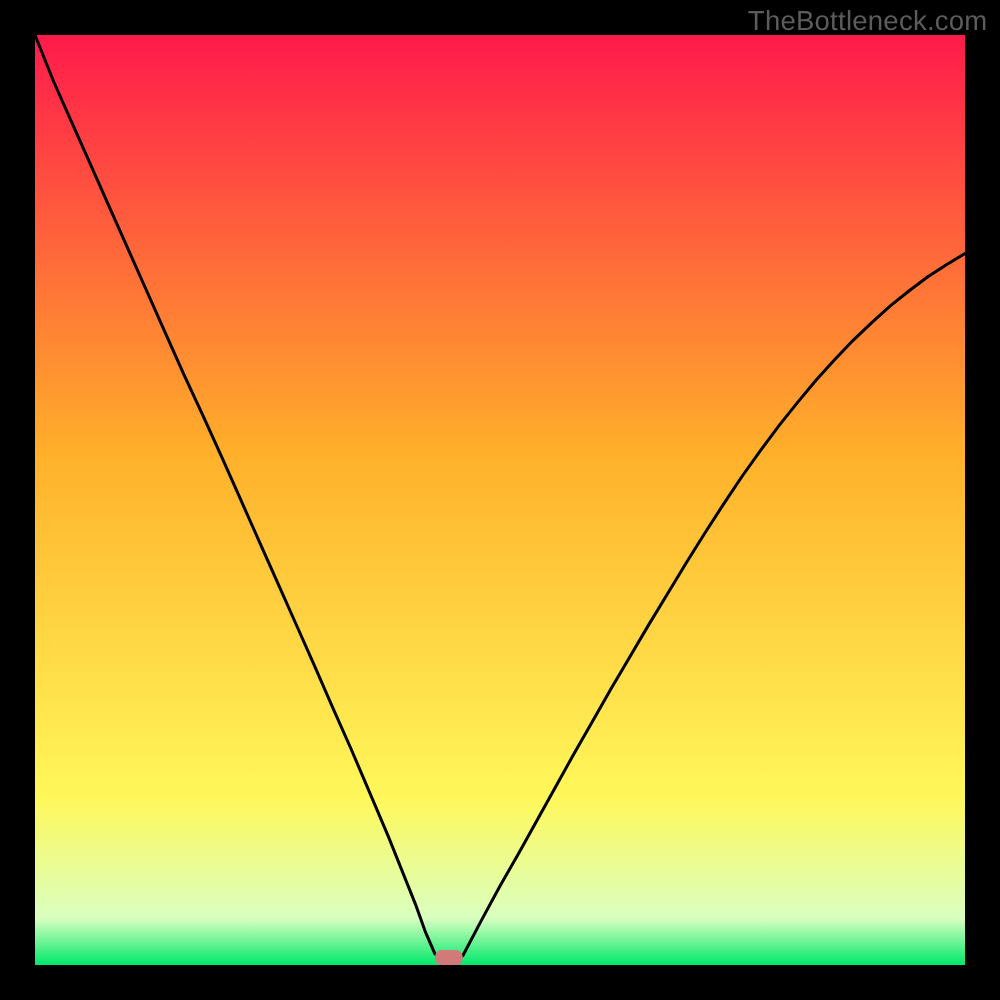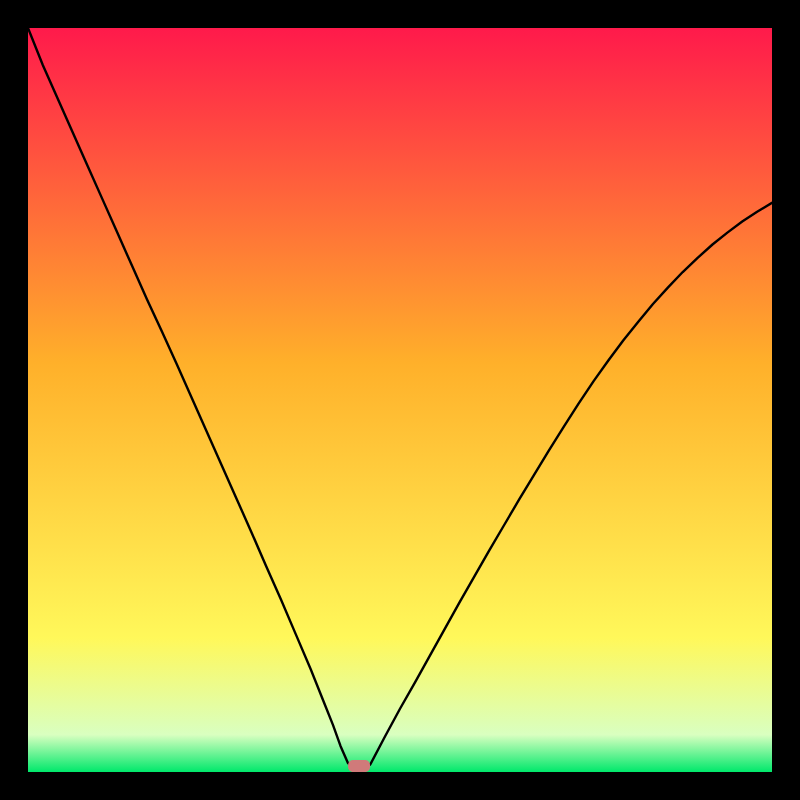--- a/index.html
+++ b/index.html
@@ -37,20 +37,21 @@
   .plot svg {
     display: block;
     width: 744px;
     height: 744px;
   }
 </style>
 </head>
 <body>
 
 <div class="frame">
+  <div class="watermark">TheBottleneck.com</div>
 
   <div class="plot">
     <svg viewBox="0 0 744 744">
       <defs>
         <linearGradient id="bg-grad" x1="0" y1="0" x2="0" y2="1">
           <stop id="g-top" offset="0%" stop-color="#ff1a4b"></stop>
           <stop id="g-mid" offset="45%" stop-color="#ffb02a"></stop>
           <stop id="g-low" offset="82%" stop-color="#fff85a"></stop>
           <stop id="g-pale" offset="95%" stop-color="#d9ffc0"></stop>
           <stop id="g-bot" offset="100%" stop-color="#00e86b"></stop>

